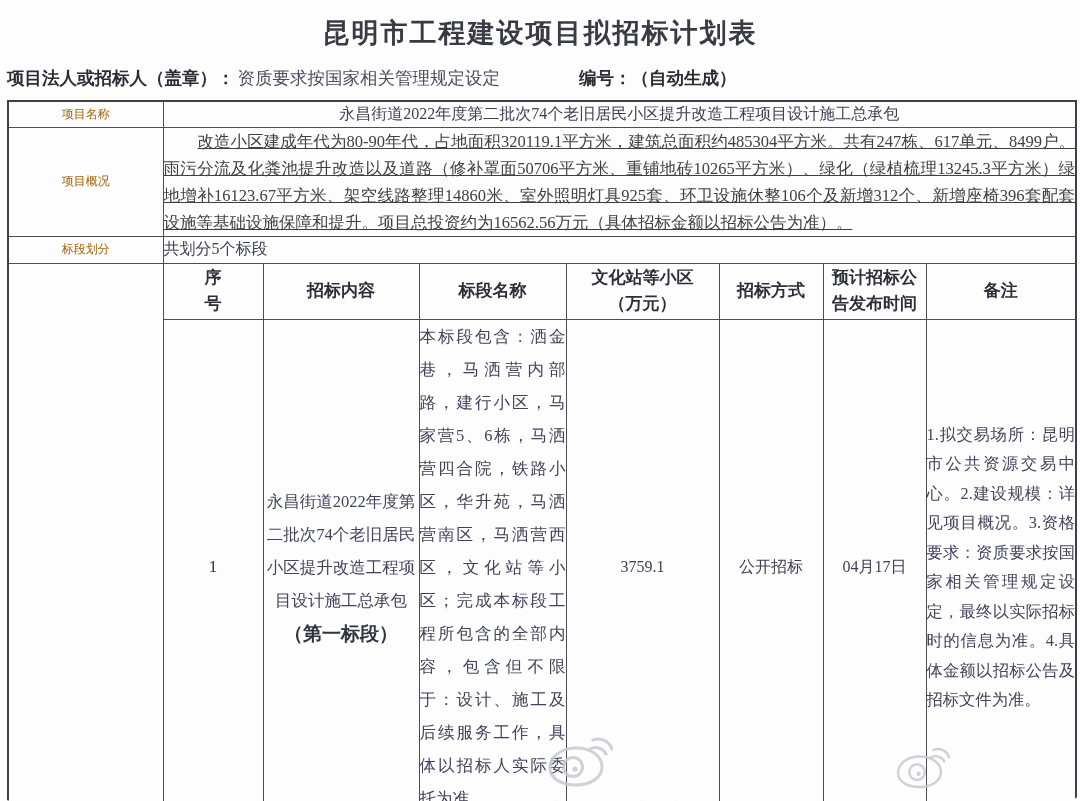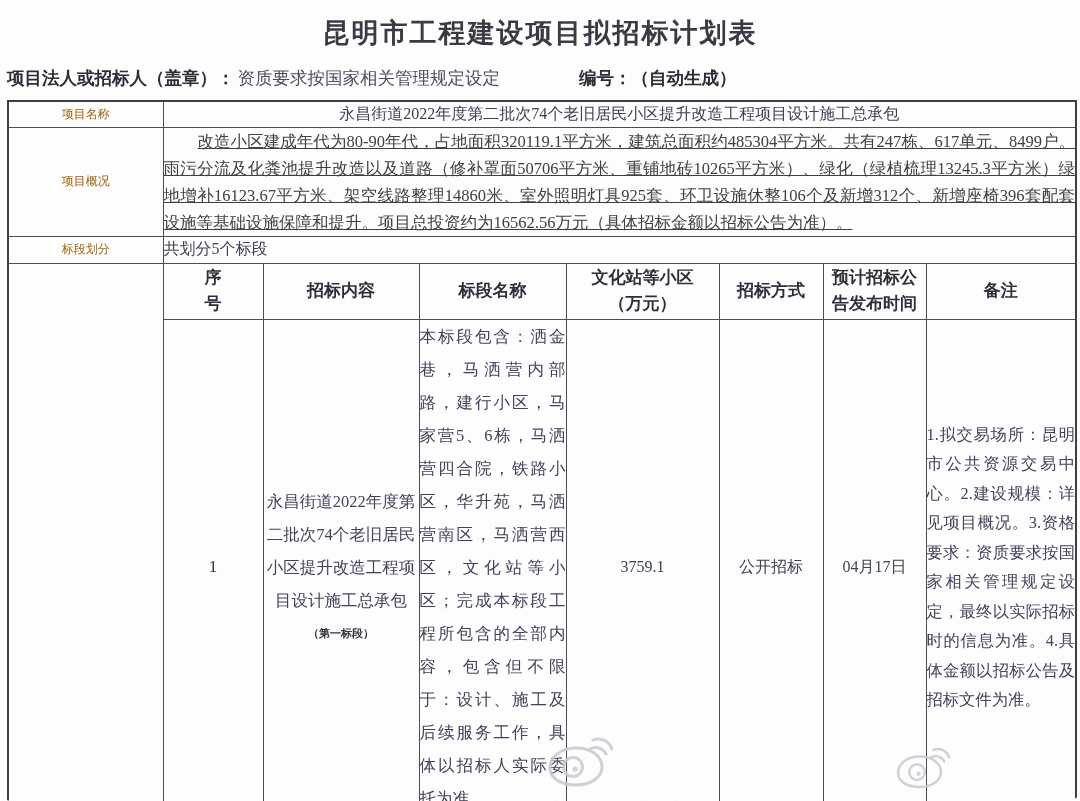--- a/index.html
+++ b/index.html
@@ -41,21 +41,21 @@
     padding:2px 12px 2px 10px;color:#404040;vertical-align:middle;text-decoration:underline;
   }
   .division-val{font-size:16px;color:#3e3e55;}
   .doc-table th{
     font-weight:bold;color:#2e2e3a;font-size:17px;line-height:26px;
     text-align:center;white-space:pre-line;
   }
   .left-spacer{background:transparent;}
   .seq{font-weight:bold;font-size:17px;color:#333346;text-align:center;}
   .secname{font-size:16.5px;line-height:33px;color:#42425c;text-align:center;padding:0 5px;}
-  .secname .stage{font-weight:bold;font-size:11px;color:#32323f;}
+  .secname .stage{font-weight:bold;font-size:19px;color:#32323f;}
   .content{
     font-size:16.5px;line-height:33px;text-align:justify;
     padding:5px 8px;color:#42425c;vertical-align:top;
   }
   .num{font-size:16px;color:#3e3e55;text-align:center;}
   .remark{
     font-size:16.3px;line-height:29.5px;text-align:justify;
     padding:6px 10px;color:#42425c;
   }
   .wm{

